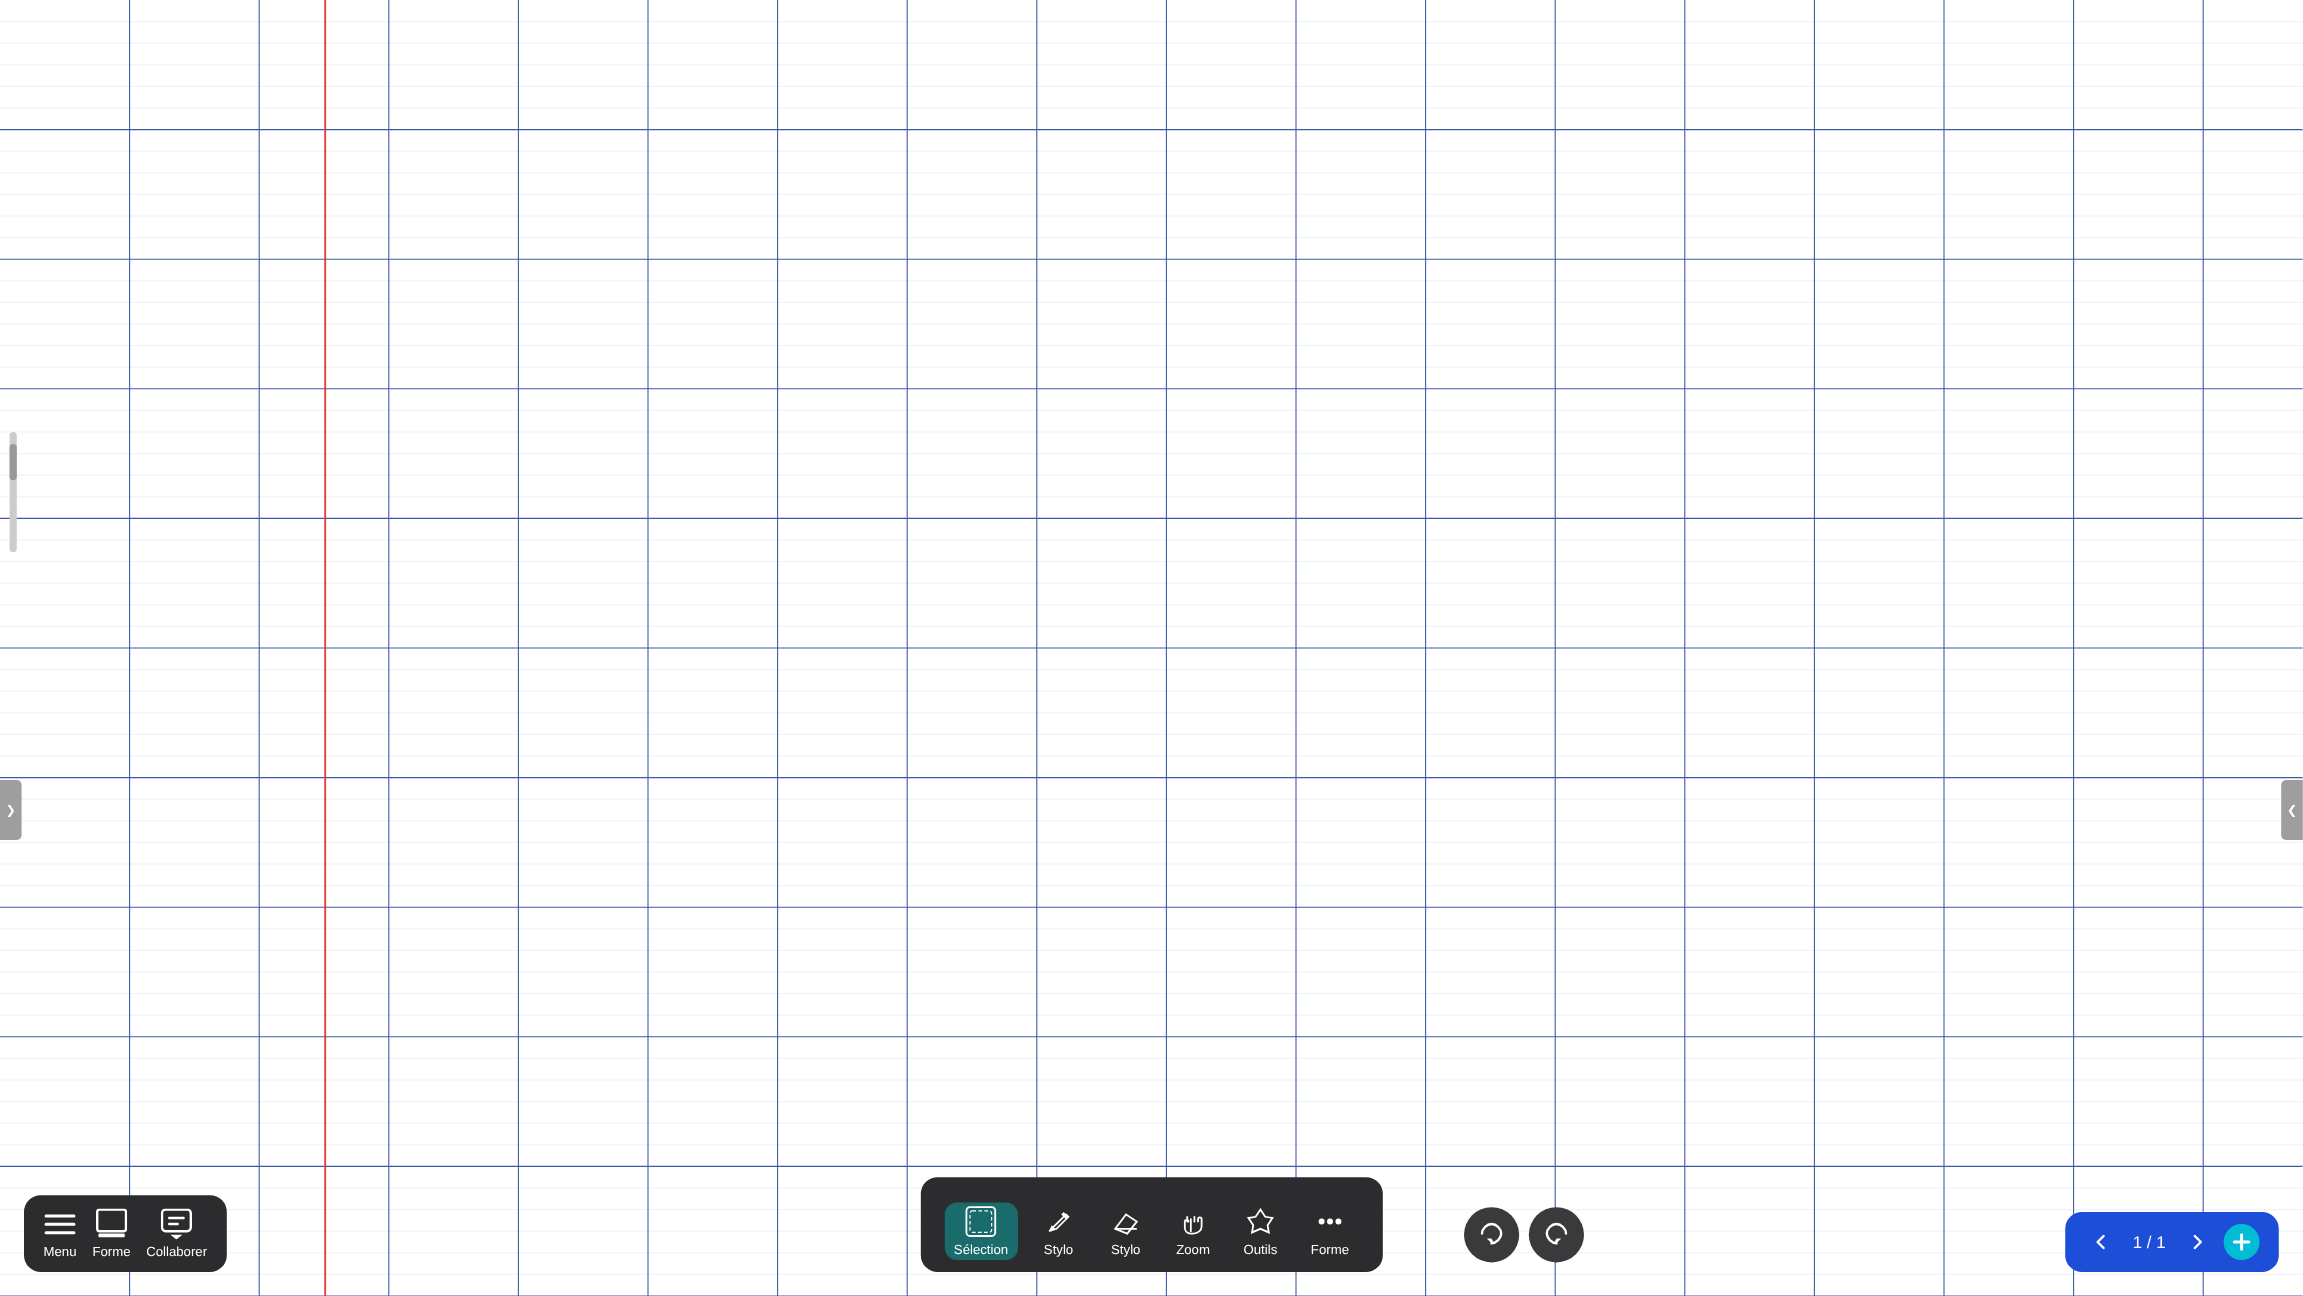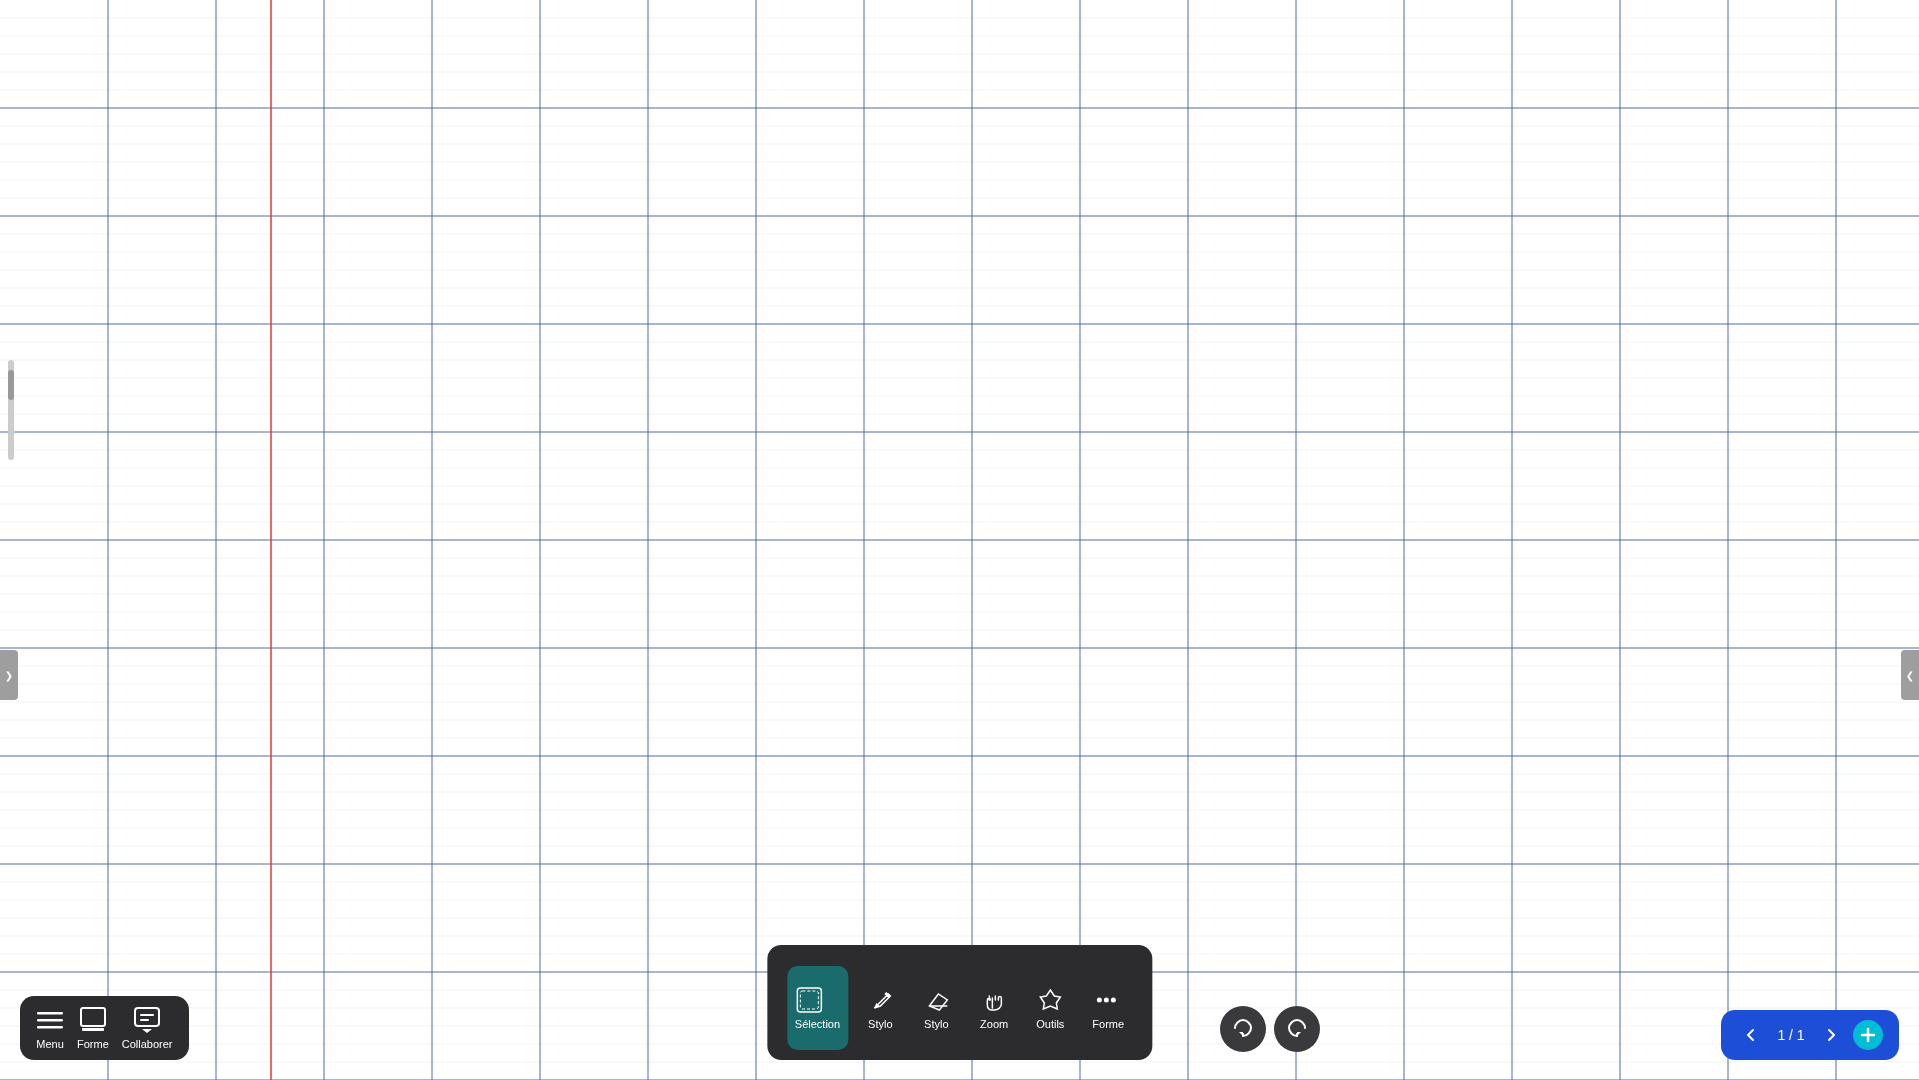--- a/index.html
+++ b/index.html
@@ -137,23 +137,24 @@
       padding: 10px 20px;
       display: flex;
       gap: 12px;
       align-items: center;
       z-index: 20;
     }
 
     .tool-item {
       display: flex;
       flex-direction: column;
+      align-items: center;
       gap: 4px;
       cursor: pointer;
-      padding: 20px 8px;
+      padding: 2px 8px;
       border-radius: 10px;
       color: #ffffff;
       margin-top: 11px;
     }
 
     .tool-item.active {
       background: #1a6b6b;
     }
 
     .tool-item-icon {

